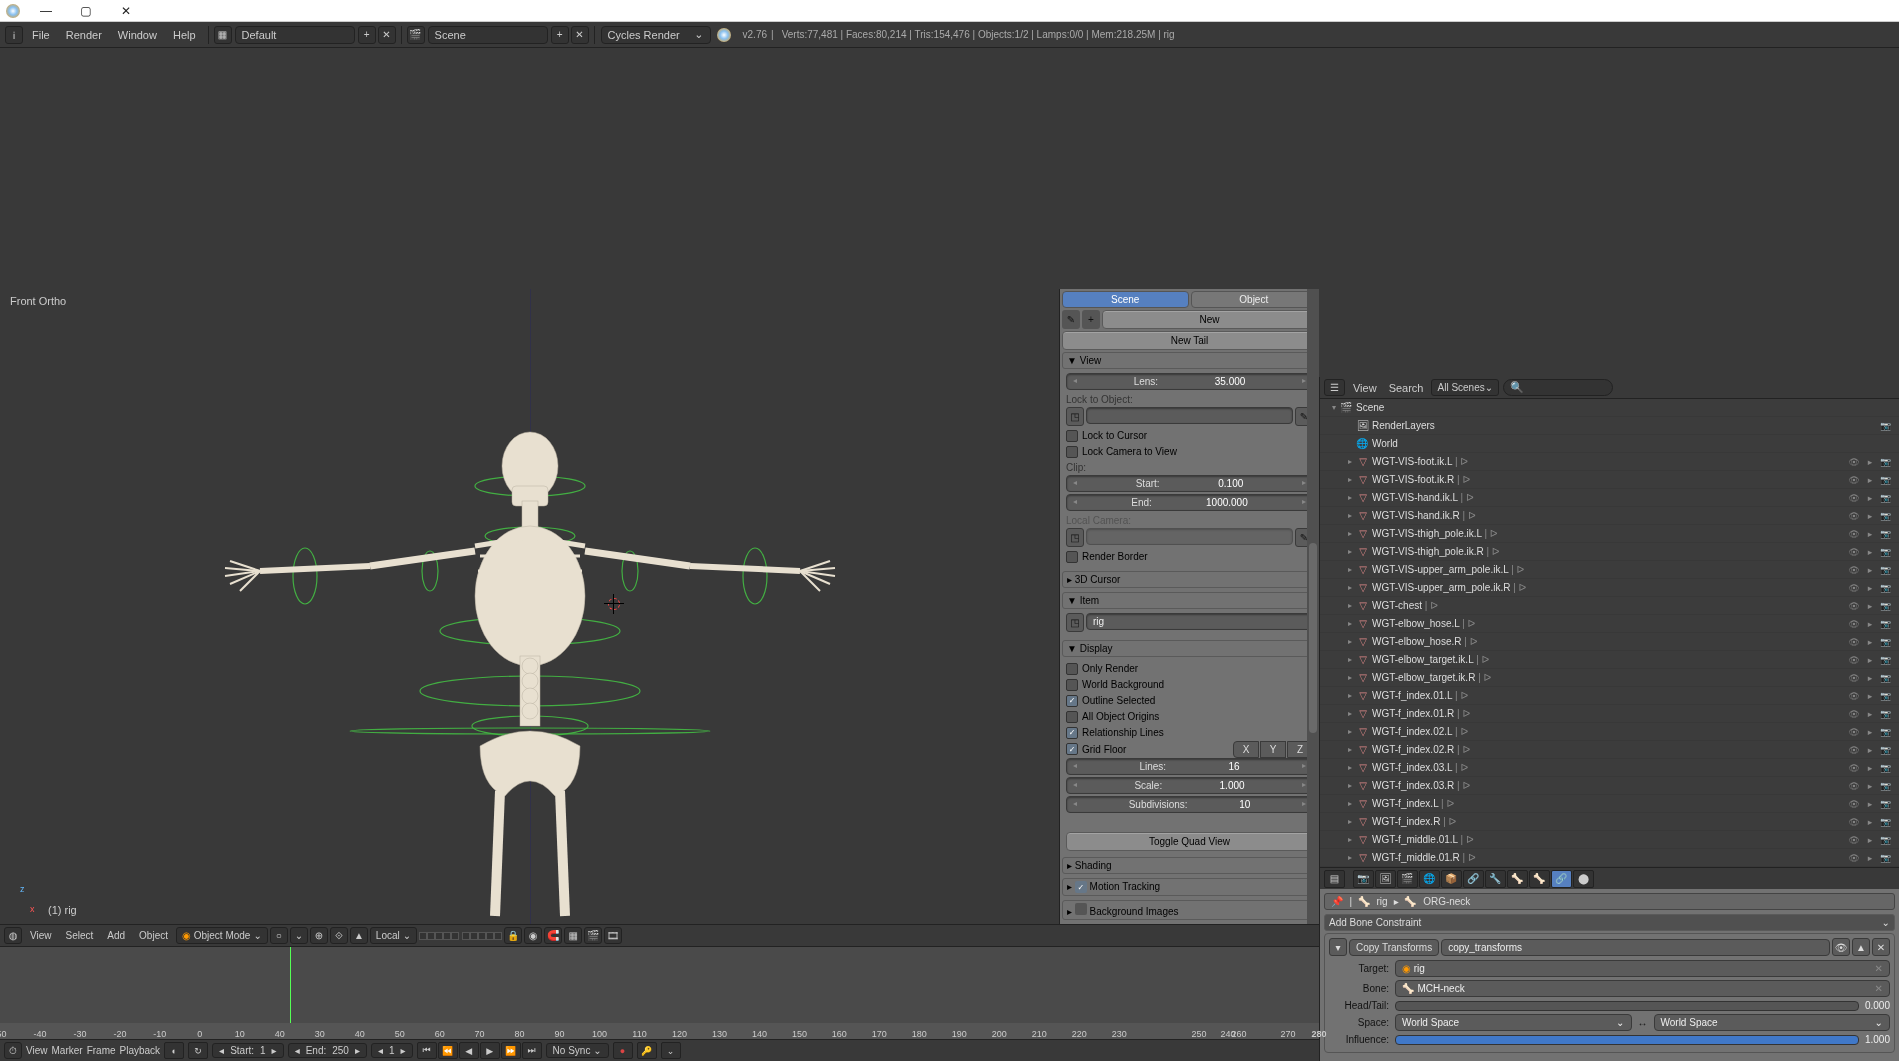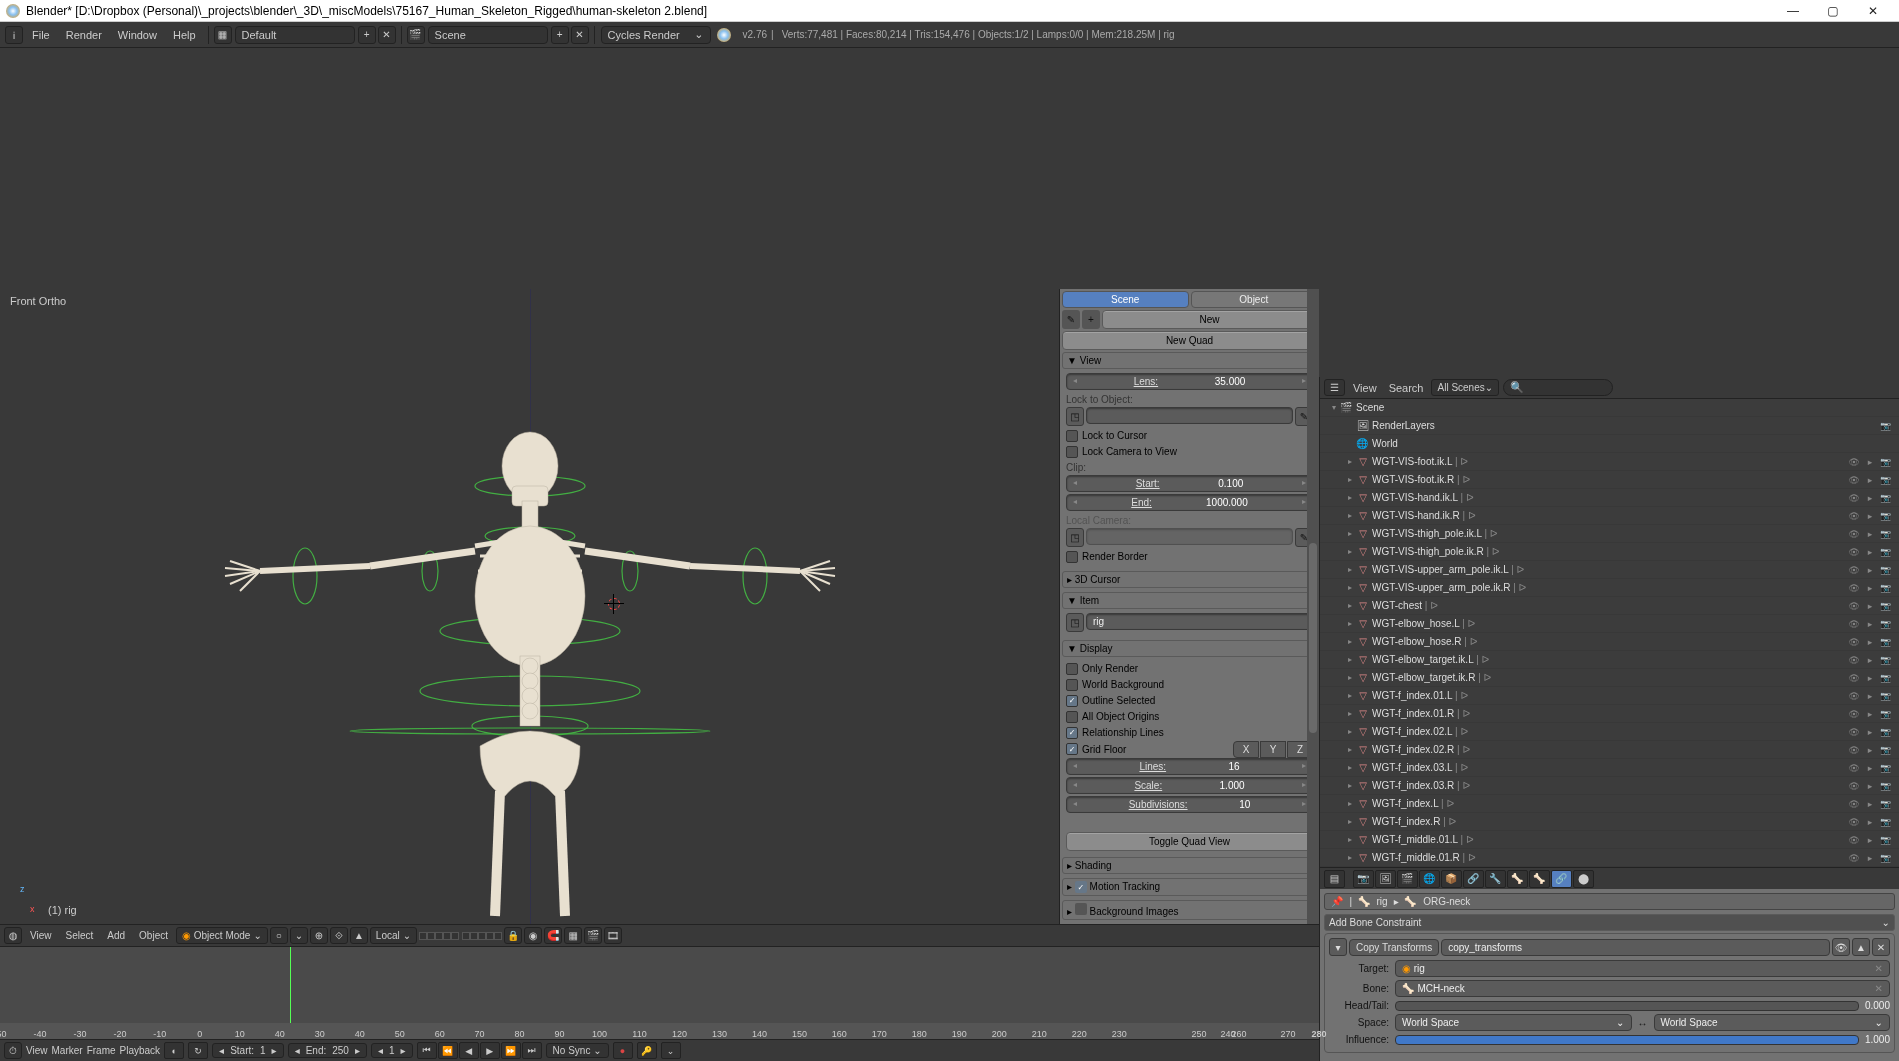--- a/index.html
+++ b/index.html
@@ -54,21 +54,21 @@
 .npanel { width:260px; background:#727272; border-left:1px solid #222; overflow-y:auto; padding:2px; font-size:10px; color:#111; display:flex; flex-direction:column; }
 .npanel .tabhdr { display:flex; gap:2px; margin-bottom:2px; }
 .npanel .tabbtn { flex:1; background:#777; border:1px solid #555; border-radius:4px; text-align:center; padding:2px; font-size:10px; color:#eee; }
 .npanel .tabbtn.active { background:#5680c0; color:#fff; }
 .npanel .row { display:flex; gap:2px; margin-bottom:2px; }
 .npanel .btn { flex:1; background:#8c8c8c; border:1px solid #5a5a5a; border-radius:4px; padding:3px; text-align:center; font-size:10px; box-shadow:inset 0 1px 0 rgba(255,255,255,.2); color:#000; }
 .panel-hdr { background:#727272; border:1px solid #5a5a5a; border-radius:3px; padding:2px 4px; margin:2px 0; font-size:10px; color:#000; cursor:pointer; }
 .panel-body { padding:2px 4px 4px 4px; }
 .numfield { background:#5b5b5b; border:1px solid #3a3a3a; border-radius:4px; padding:2px 6px; display:flex; justify-content:space-between; color:#eee; margin-bottom:2px; font-size:10px; box-shadow:inset 0 1px 2px rgba(0,0,0,.4); }
 .numfield .arrow { color:#888; font-size:8px; }
-.numfield .label { color:#ddd;text-decoration:underline; }
+.numfield .label { color:#ddd; }
 .numfield .val { color:#fff; }
 .check { display:flex; align-items:center; gap:4px; padding:2px 0; }
 .check .box { width:12px; height:12px; background:#555; border:1px solid #333; border-radius:2px; display:inline-flex; align-items:center; justify-content:center; font-size:8px; color:#fff; }
 .check .box.on { background:#678; }
 .check .lbl { color:#000; font-size:10px; }
 .pillrow { display:flex; gap:1px; }
 .pill { flex:1; background:#5b5b5b; border:1px solid #3a3a3a; padding:2px; text-align:center; color:#ddd; font-size:10px; }
 .pill:first-child { border-radius:4px 0 0 4px; }
 .pill:last-child { border-radius:0 4px 4px 0; }
 .textfield { background:#5b5b5b; border:1px solid #3a3a3a; border-radius:4px; padding:2px 6px; color:#eee; font-size:10px; box-shadow:inset 0 1px 2px rgba(0,0,0,.4); margin-bottom:2px; }
@@ -129,21 +129,20 @@
 .props .slider { flex:1; height:10px; background:linear-gradient(to right,#4078c8 0%,#4078c8 100%); border:1px solid #333; border-radius:4px; position:relative; }
 .props .slider.empty { background:linear-gradient(to right,#4078c8 0%,#4078c8 0%,#555 0%); }
 
 .npanel-wrap { position:relative; }
 </style>
 </head>
 <body>
 
 <div class="titlebar">
   <div class="logo"></div>
-  <div class="title">Blender* [D:\Dropbox (Personal)\_projects\blender\_3D\_miscModels\75167_Human_Skeleton_Rigged\human-skeleton 2.blend]</div>
   <div class="winbtn">—</div>
   <div class="winbtn">▢</div>
   <div class="winbtn">✕</div>
 </div>
 
 <div class="menubar">
   <div class="iconbtn">ℹ</div>
   <span class="mitem">File</span>
   <span class="mitem">Render</span>
   <span class="mitem">Window</span>
@@ -257,21 +256,21 @@
       <div class="npanel">
         <div class="tabhdr">
           <div class="tabbtn active">Scene</div>
           <div class="tabbtn">Object</div>
         </div>
         <div class="row">
           <div class="ic iconbtn" style="width:18px;background:#555;border-radius:3px;display:flex;align-items:center;justify-content:center">✎</div>
           <div class="ic iconbtn" style="width:18px;background:#555;border-radius:3px;display:flex;align-items:center;justify-content:center">+</div>
           <div class="btn">New</div>
         </div>
-        <div class="btn">New Quad</div>
+        <div class="btn">New Tail</div>
 
         <div class="panel-hdr">▼ <span>View</span></div>
         <div class="panel-body">
           <div class="numfield">
                 <span class="arrow">◂</span>
                 <span class="label">Lens:</span>
                 <span class="val">35.000</span>
                 <span class="arrow">▸</span>
               </div>
           <div class="subtxt">Lock to Object:</div>

